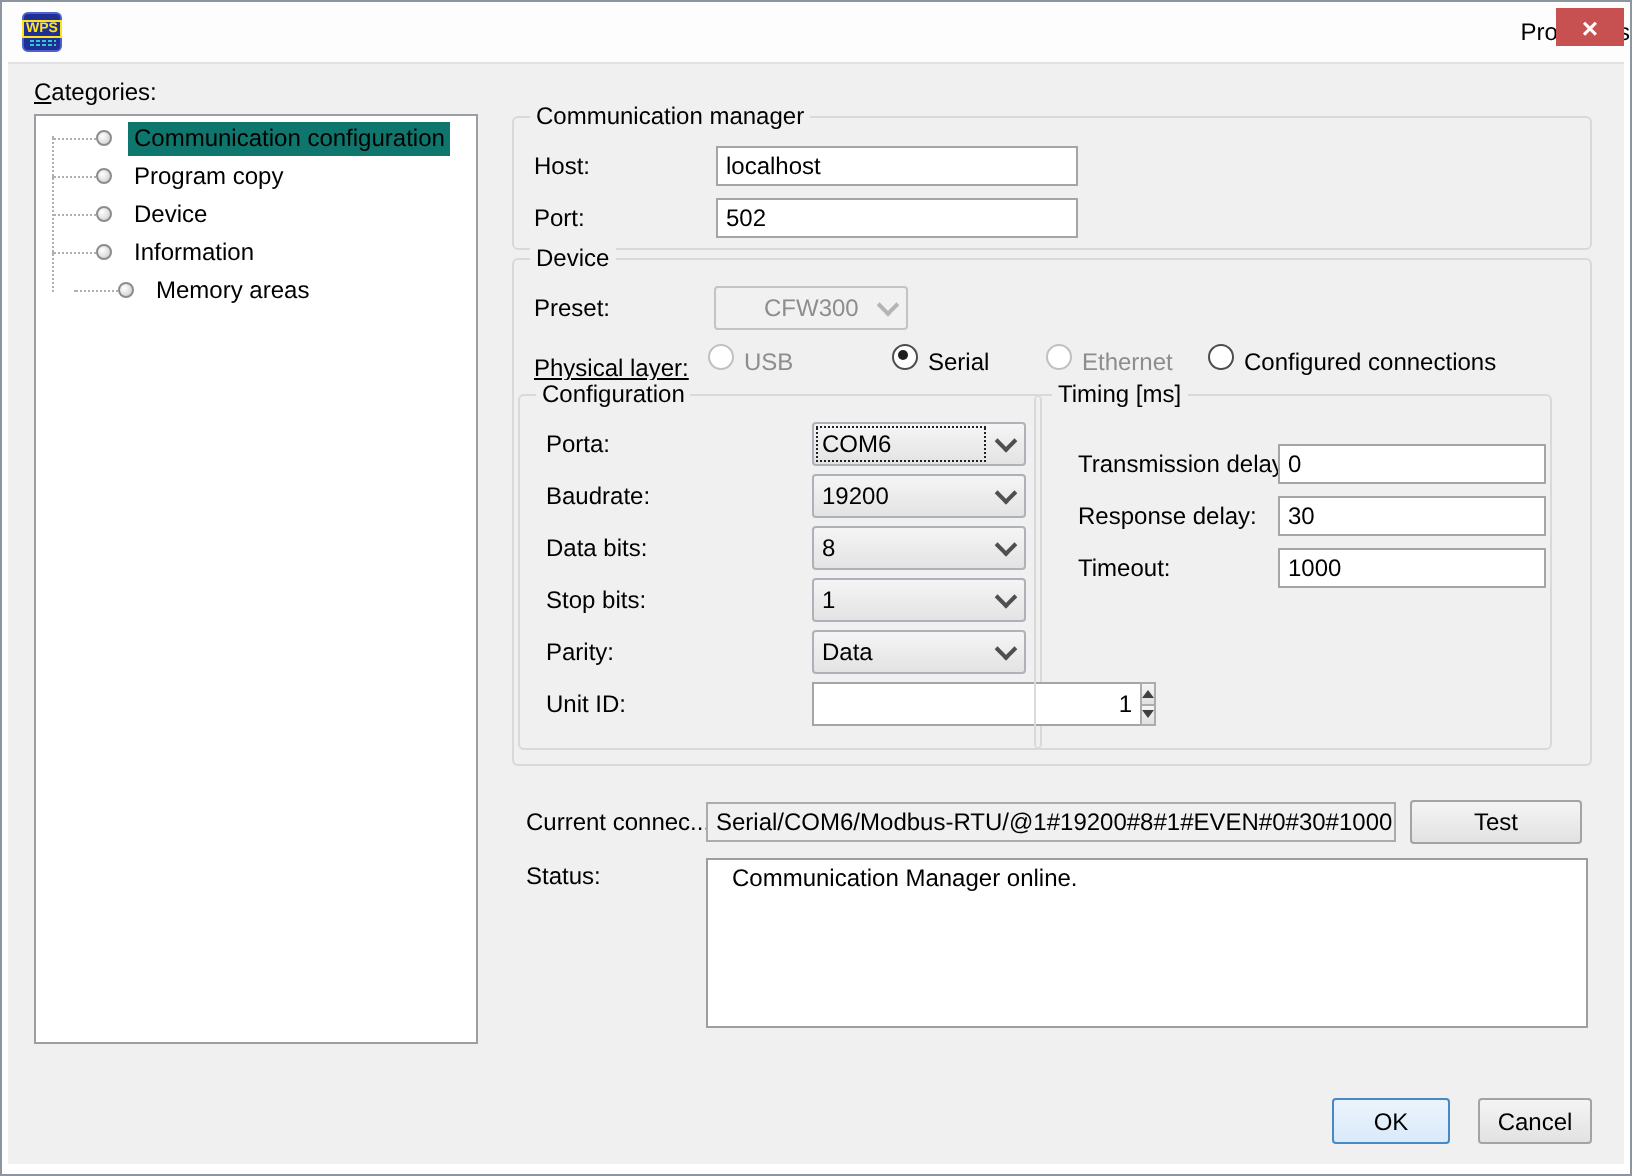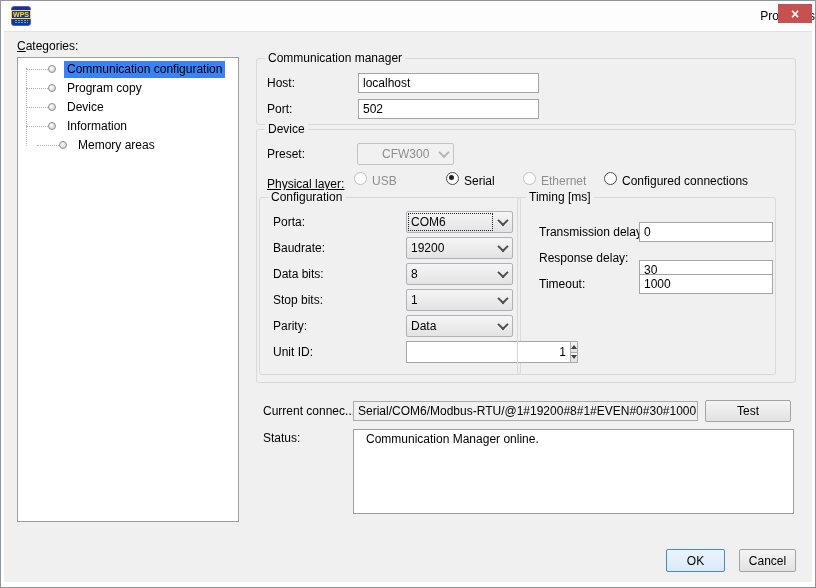--- a/index.html
+++ b/index.html
@@ -15,21 +15,21 @@
   .lbl{position:absolute;font-size:12px;line-height:14px;color:#000;white-space:nowrap;}
   .lbl.dis{color:#8d8d8d;}
   .mnemonic{text-decoration:underline;}
 
   .tree{position:absolute;left:16px;top:56px;width:222px;height:465px;background:#fff;border:1px solid #9b9ea3;box-sizing:border-box;}
   .tree-vline{position:absolute;left:8px;top:10px;height:78px;width:0;border-left:1px dotted #b0b0b0;}
   .tree-row{position:absolute;left:0;width:100%;height:18px;display:flex;align-items:center;padding-left:8px;box-sizing:border-box;}
   .tree-h{width:22px;height:0;border-top:1px dotted #b0b0b0;}
   .bullet{width:8px;height:8px;border-radius:50%;border:1px solid #8c8c8c;background:radial-gradient(circle at 35% 35%,#ffffff,#c9c9c9);box-sizing:border-box;flex:none;}
   .tree-label{margin-left:8px;font-size:12px;line-height:15px;padding:1px 3px;white-space:nowrap;}
-  .tree-label.sel{background:#3b82f6;}
+  .tree-label.sel{background:#0f766e;}
 
   .grp{position:absolute;border:1px solid #d9d9d9;border-radius:3px;box-sizing:border-box;}
   .grp-title{position:absolute;top:-8px;left:8px;background:#f0f0f0;padding:0 3px;font-size:12px;line-height:15px;color:#000;white-space:nowrap;}
 
   .txt{position:absolute;box-sizing:border-box;border:1px solid #a5a5a5;background:#fff;font-family:"Liberation Sans","DejaVu Sans",sans-serif;font-size:12px;padding:0 4px;color:#000;}
 
   .combo{position:absolute;height:22px;border:1px solid #aeb2b8;background:linear-gradient(#f5f5f5,#e3e3e3);display:flex;align-items:stretch;box-sizing:border-box;border-radius:2px;}
   .combo-val{flex:1;font-size:12px;line-height:20px;padding:0 4px;white-space:nowrap;overflow:hidden;color:#000;}
   .combo-val.focus{outline:1px dotted #212121;outline-offset:-2px;}
   .combo-btn{width:18px;display:flex;align-items:center;justify-content:center;}
@@ -185,21 +185,21 @@
         </div>
     </div>
   </div>
 
   <div class="grp" style="left:516px;top:196px;width:259px;height:178px;padding-left:34px;">
     <span class="grp-title">Timing [ms]</span>
   </div>
   <div class="lbl" style="left:538px;top:224px;">Transmission delay:</div>
   <input class="txt" style="left: 638px; top: 221px; width: 134px; height: 20px;" value="0">
   <div class="lbl" style="left:538px;top:250px;">Response delay:</div>
-  <input class="txt" style="left: 638px; top: 247px; width: 134px; height: 20px; margin-top: 12px;" value="30">
+  <input class="txt" style="left: 638px; top: 247px; width: 134px; height: 20px;" value="30">
   <div class="lbl" style="left:538px;top:276px;">Timeout:</div>
   <input class="txt" style="left: 638px; top: 273px; width: 134px; height: 20px;" value="1000">
 
   <div class="lbl" style="left:262px;top:403px;">Current connec...</div>
   <div class="ro-field" style="left:352px;top:400px;width:345px;height:20px;">Serial/COM6/Modbus-RTU/@1#19200#8#1#EVEN#0#30#1000</div>
   <div class="btn" style="left:704px;top:399px;width:86px;height:22px;">Test</div>
 
   <div class="lbl" style="left:262px;top:430px;">Status:</div>
   <div class="status-box" style="left:352px;top:428px;width:441px;height:85px;padding-left:12px;">Communication Manager online.</div>
 

